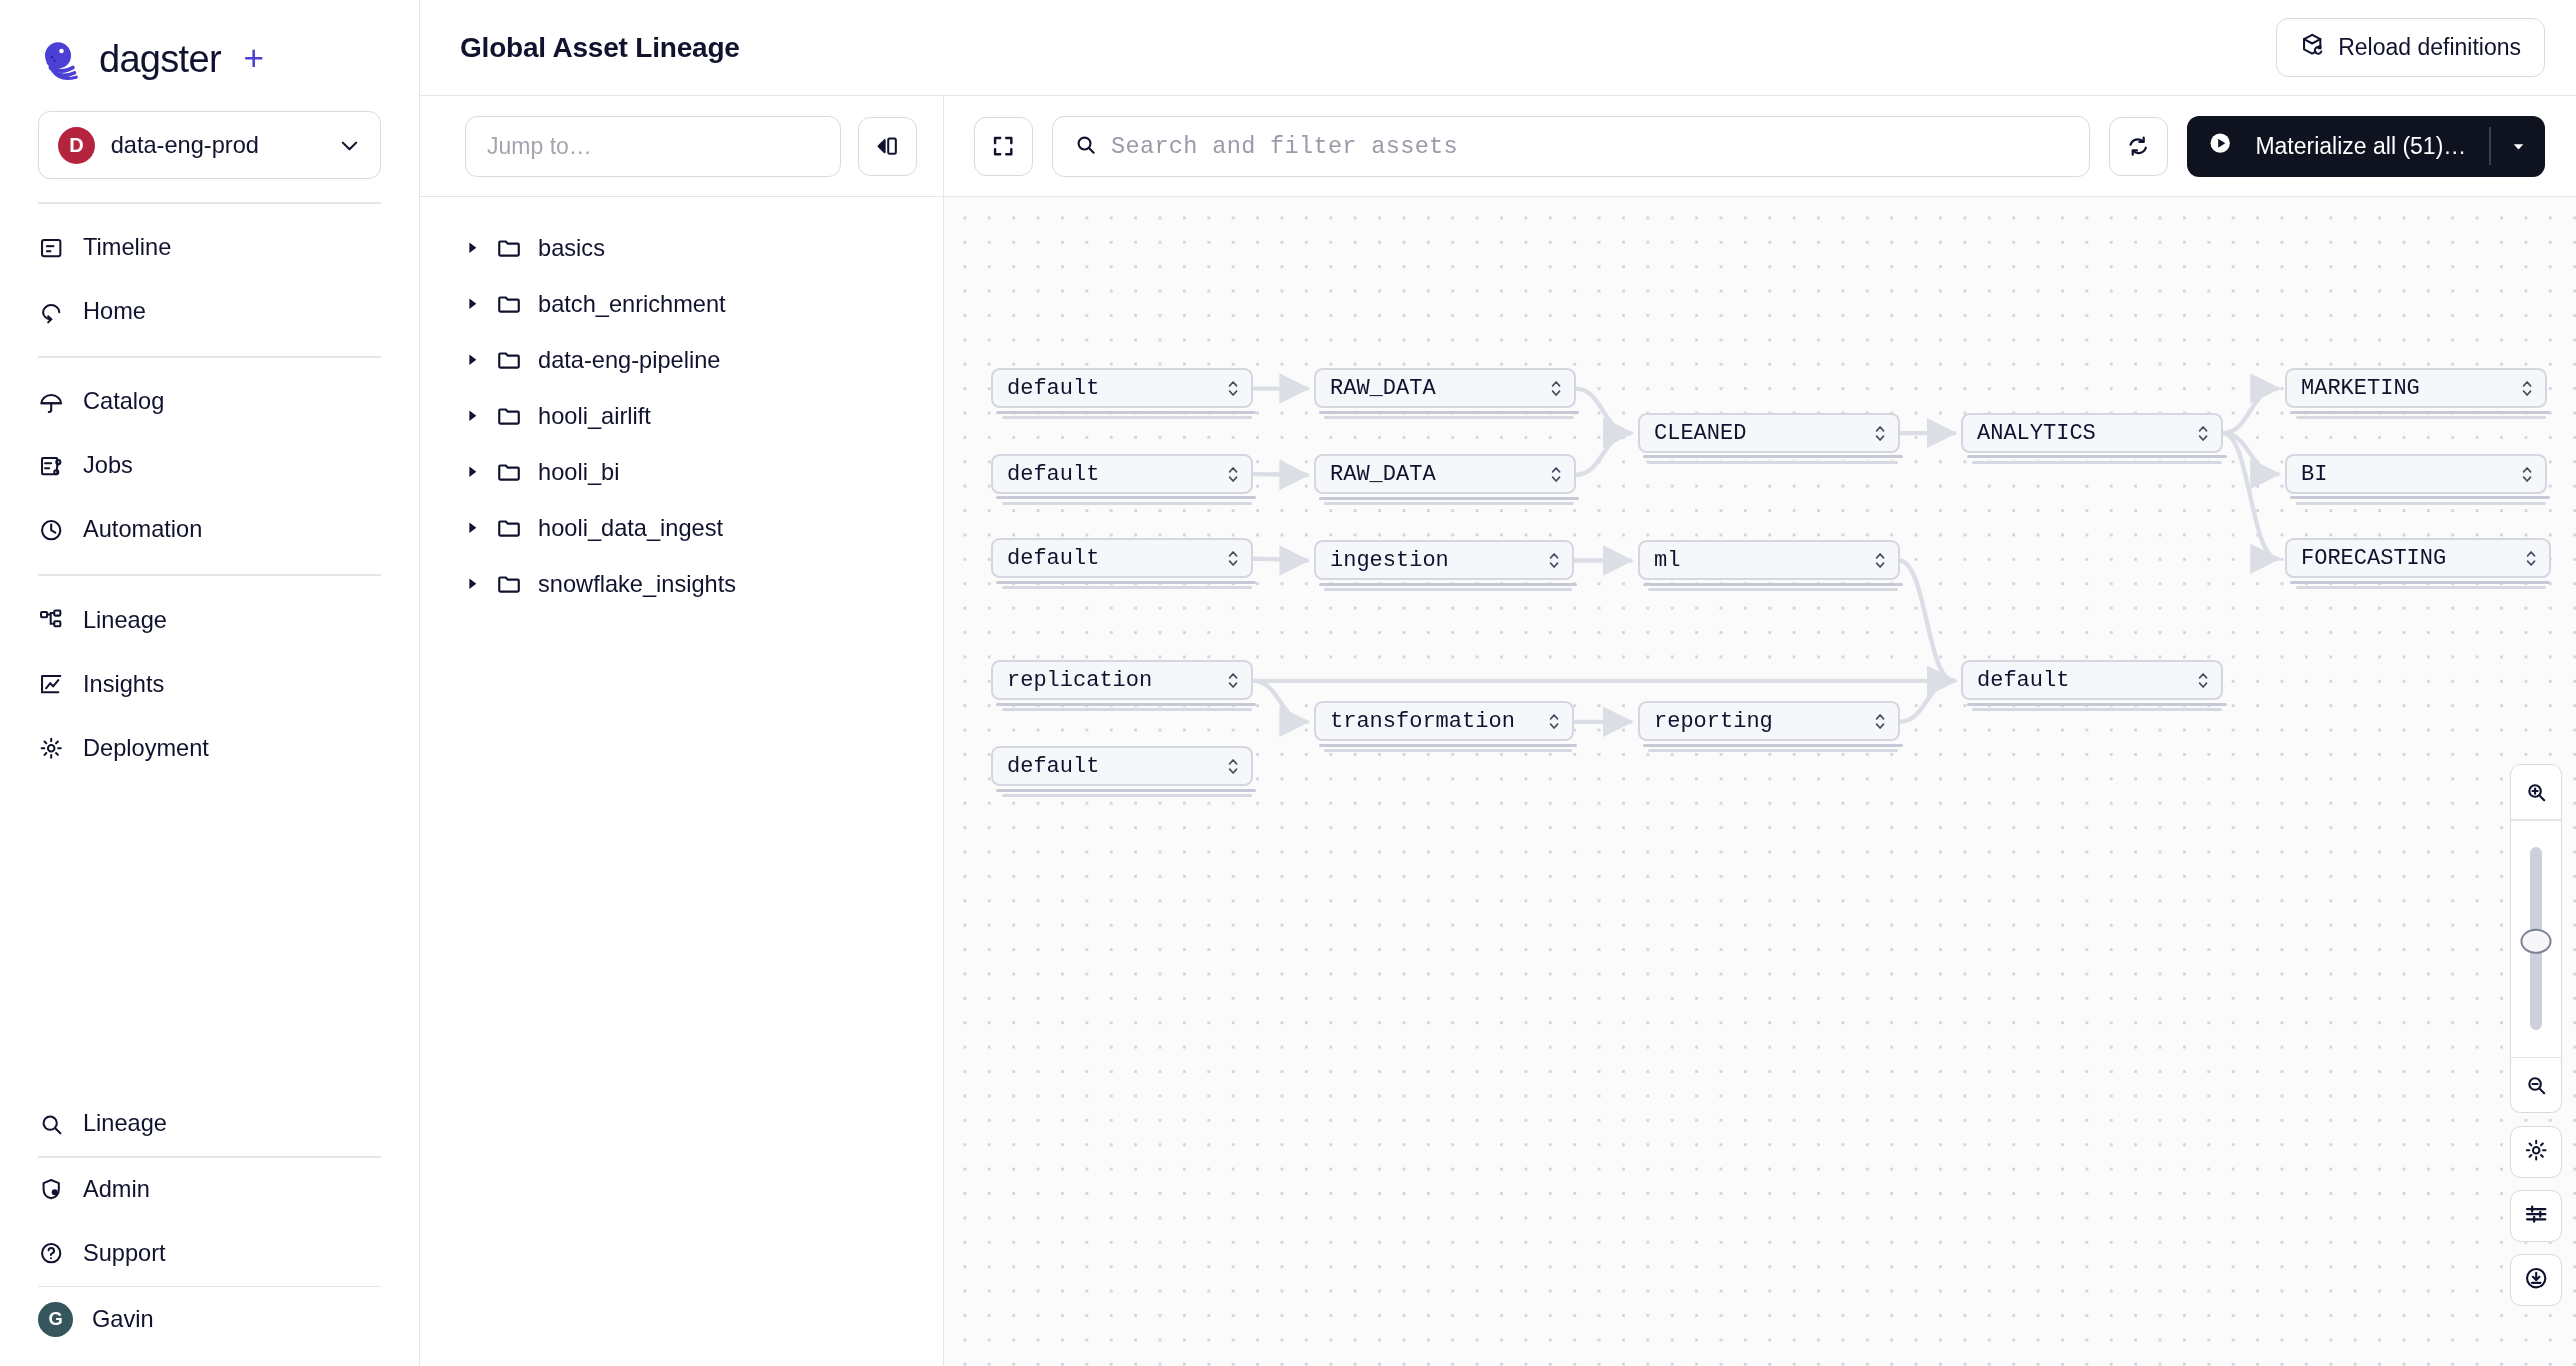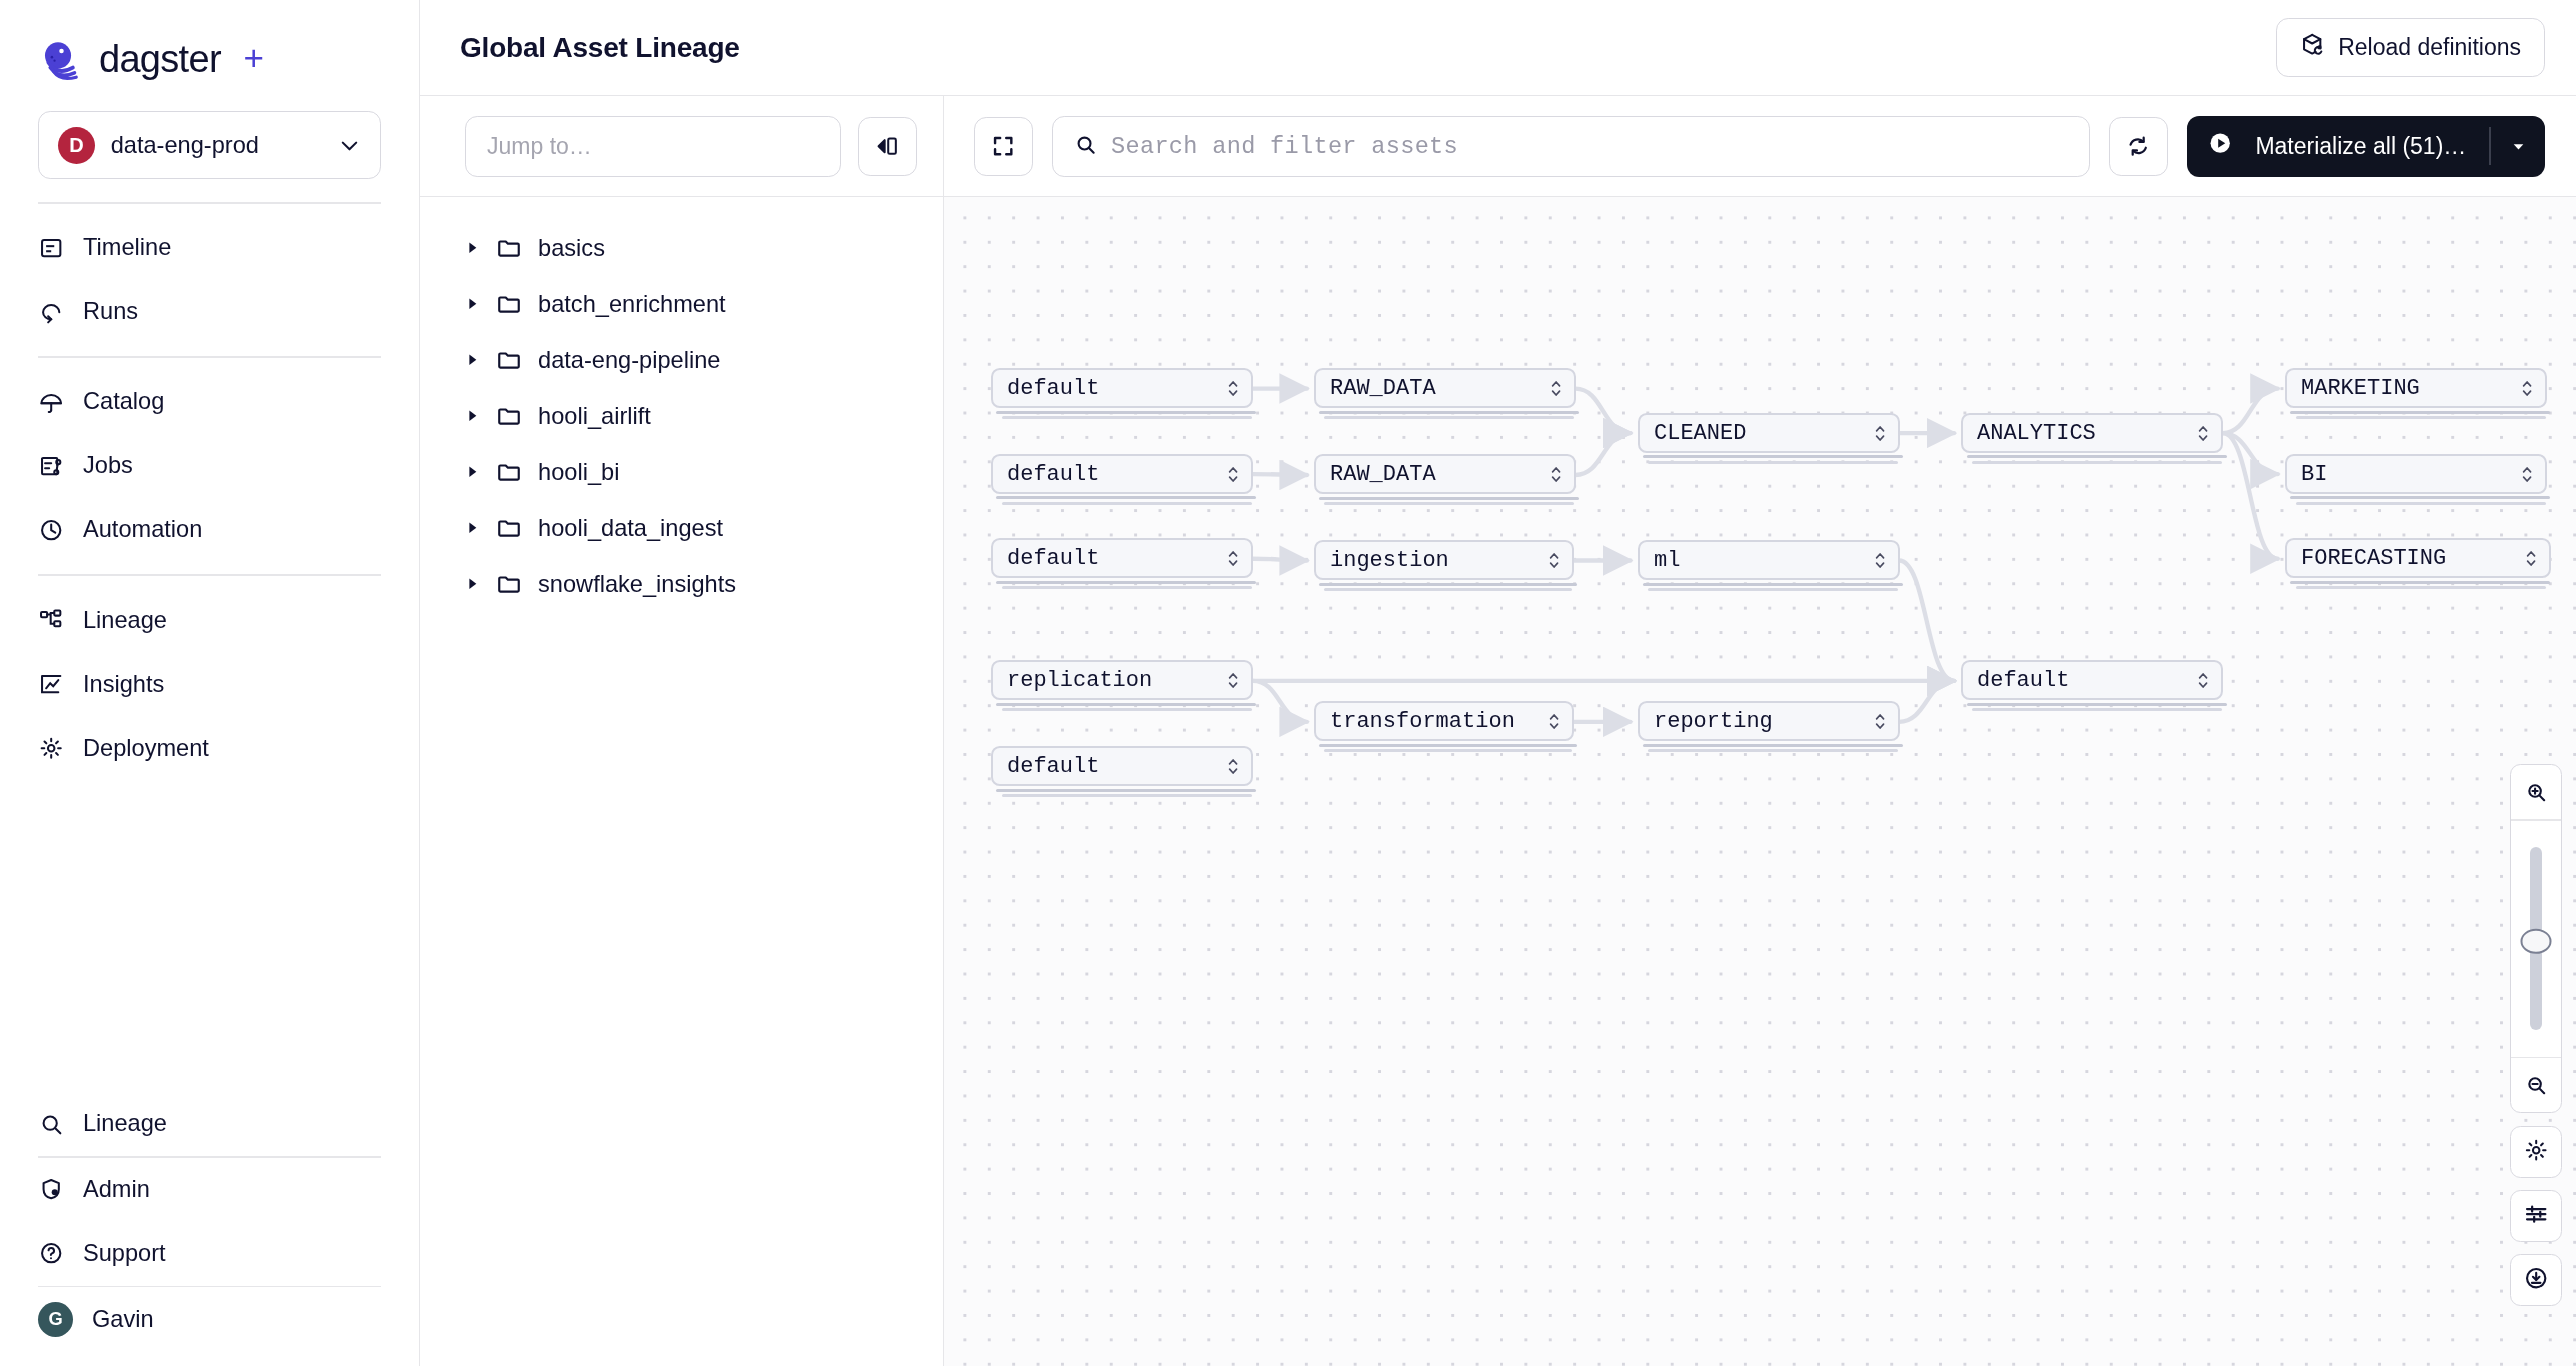--- a/index.html
+++ b/index.html
@@ -247,21 +247,21 @@
         </span>
         <span class="nav-label">Timeline</span>
       </div>
       <div class="nav-item">
         <span class="nav-ico">
           <svg viewBox="0 0 24 24" width="24.4" height="24.4" fill="none" stroke="#10122e" stroke-width="2" stroke-linecap="round">
             <path d="M20 12a8 7 0 1 0-8 7"></path>
               <polyline points="9,16 12,19 9,22"></polyline>
           </svg>
         </span>
-        <span class="nav-label">Runs</span>
+        <span class="nav-label">Home</span>
       </div>
     </div>
     <div class="nav-sep"></div>
 
     <div class="nav-group">
       <div class="nav-item">
         <span class="nav-ico">
           <svg viewBox="0 0 24 24" width="24.4" height="24.4" fill="none" stroke="#10122e" stroke-width="2" stroke-linecap="round">
             <path d="M2.5 13a9.5 8 0 0 1 19 0z"></path>
               <line x1="2.5" y1="13" x2="21.5" y2="13"></line>

